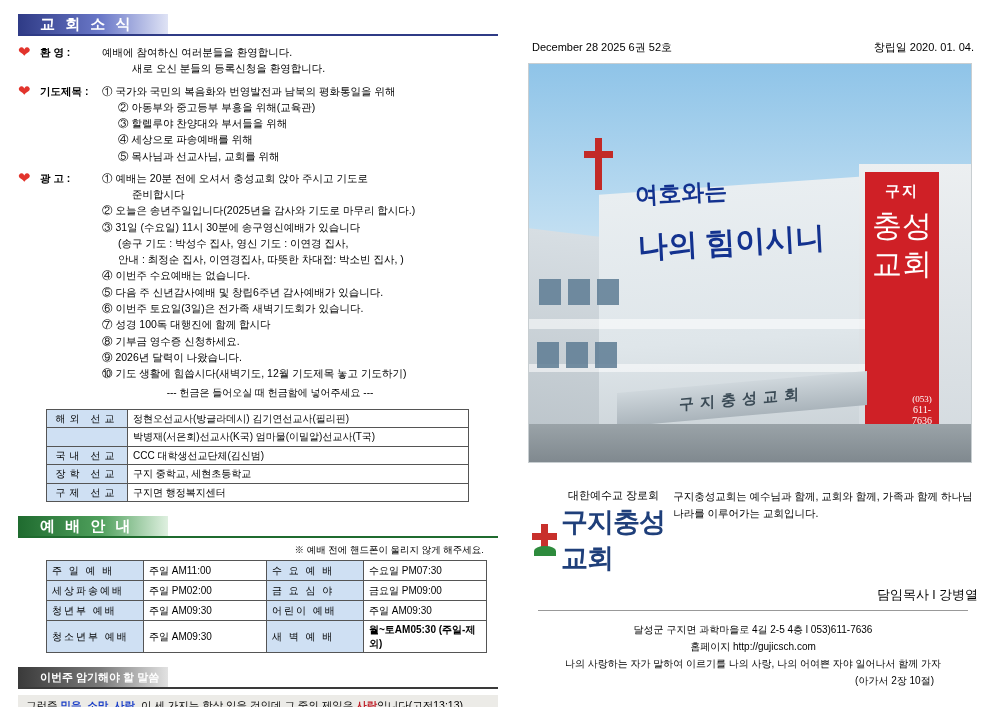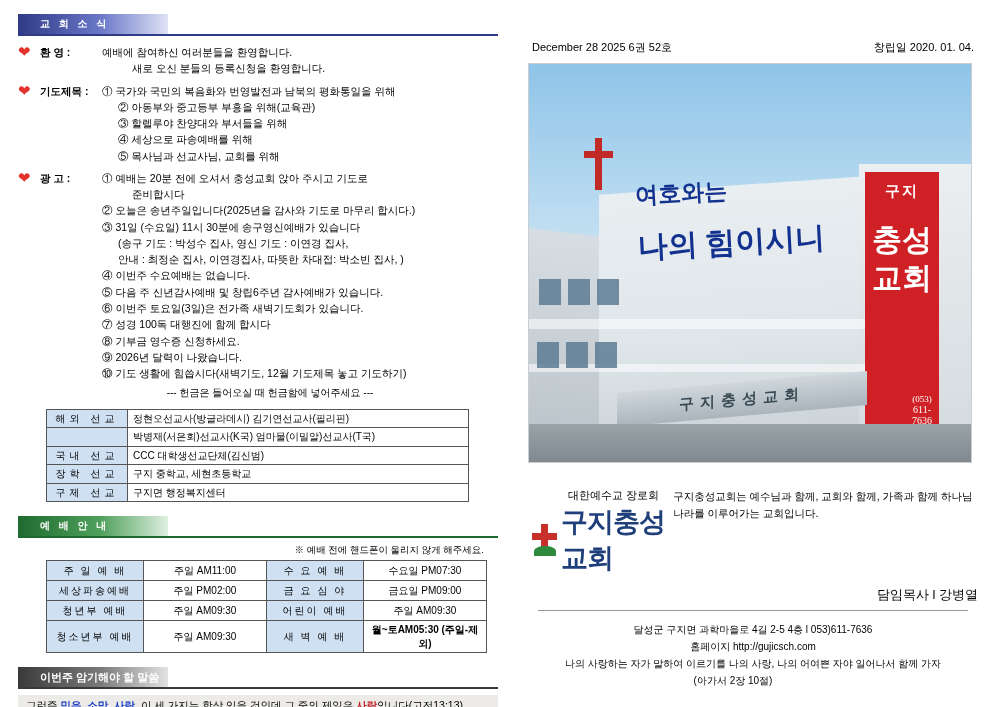--- a/index.html
+++ b/index.html
@@ -49,21 +49,21 @@
   .sec-head .bar.green {
     background: linear-gradient(to right, #1f6b2f 0%, #4fa05c 55%, #dff0e0 100%);
   }
   .sec-head .bar.gray {
     background: linear-gradient(to right, #3a3a3a 0%, #7a7a7a 55%, #e2e2e2 100%);
   }
   .sec-head .txt {
     position: absolute;
     left: 22px; top: 1px;
     color: #fff;
-    font-size: 10px;
+    font-size: 15px;
     font-weight: bold;
     letter-spacing: 3px;
     line-height: 18px;
   }
   .sec-head .underline {
     position: absolute;
     left: 0; top: 20px;
     width: 100%;
     height: 2px;
     background: #2f3b86;
@@ -132,21 +132,21 @@
   .worship-note {
     font-size: 9.5px;
     text-align: right;
     padding-right: 14px;
     margin: 4px 0 3px 0;
   }
   .worship {
     margin: 0 0 0 28px;
   }
   .worship td {
-    text-align: center;
+    text-align: left;
     height: 15px;
   }
   .worship td.k {
     background: #cfe0f3;
     width: 86px;
     letter-spacing: 2px;
   }
   .worship td.v { width: 112px; }
   .worship td.bold { font-weight: bold; }
 
@@ -245,21 +245,21 @@
     width: 74px; height: 268px;
     background: #cf2026;
     color: #fff;
     text-align: center;
     padding-top: 10px;
     box-sizing: border-box;
     font-family: "Liberation Serif", serif;
   }
   .banner-red .line1 { font-size: 15px; font-weight: bold; letter-spacing: 2px; }
   .banner-red .line2 {
-    font-size: 30px; font-weight: bold; line-height: 1.25; margin-top: 20px;
+    font-size: 30px; font-weight: normal; line-height: 1.25; margin-top: 6px;
   }
   .banner-red .phone {
     position: absolute;
     left: 0; right: 0; bottom: 14px;
     font-size: 10px;
     margin-left: 40px;
   }
   .banner-red .phone .p1 { font-size: 9px; }
   .sign-strip {
     position: absolute;
@@ -338,21 +338,21 @@
     text-align: center;
     font-size: 10px;
     line-height: 1.7;
     margin-top: 10px;
     padding: 0 4px;
   }
   .divider {
     border-top: 1px solid #999;
     margin: 6px 10px 6px 10px;
   }
-  .ref { padding-right: 40px; }
+  .ref { text-align: right; padding-right: 40px; }
 </style>
 </head>
 <body>
 
 <div class="page">
 
   <div class="left-col">
 
     <div class="sec-head">
       <div class="bar"></div>

